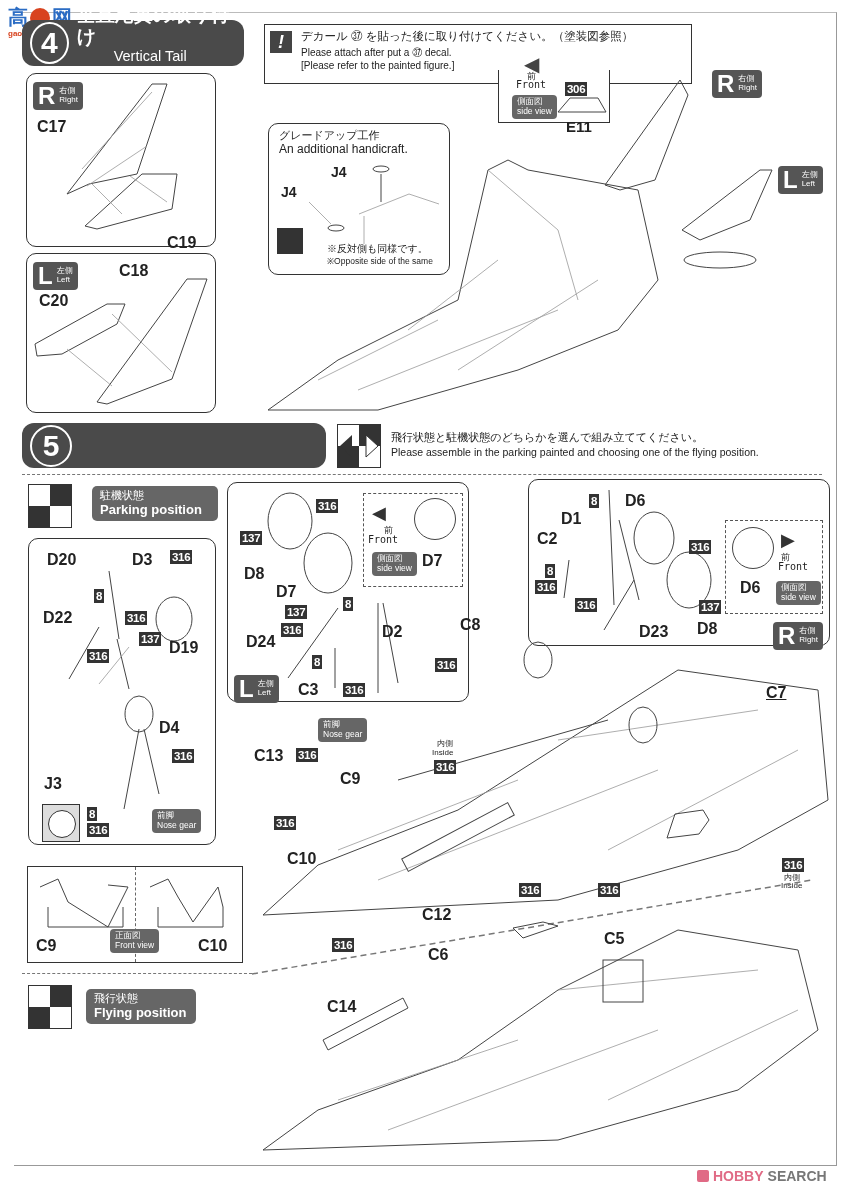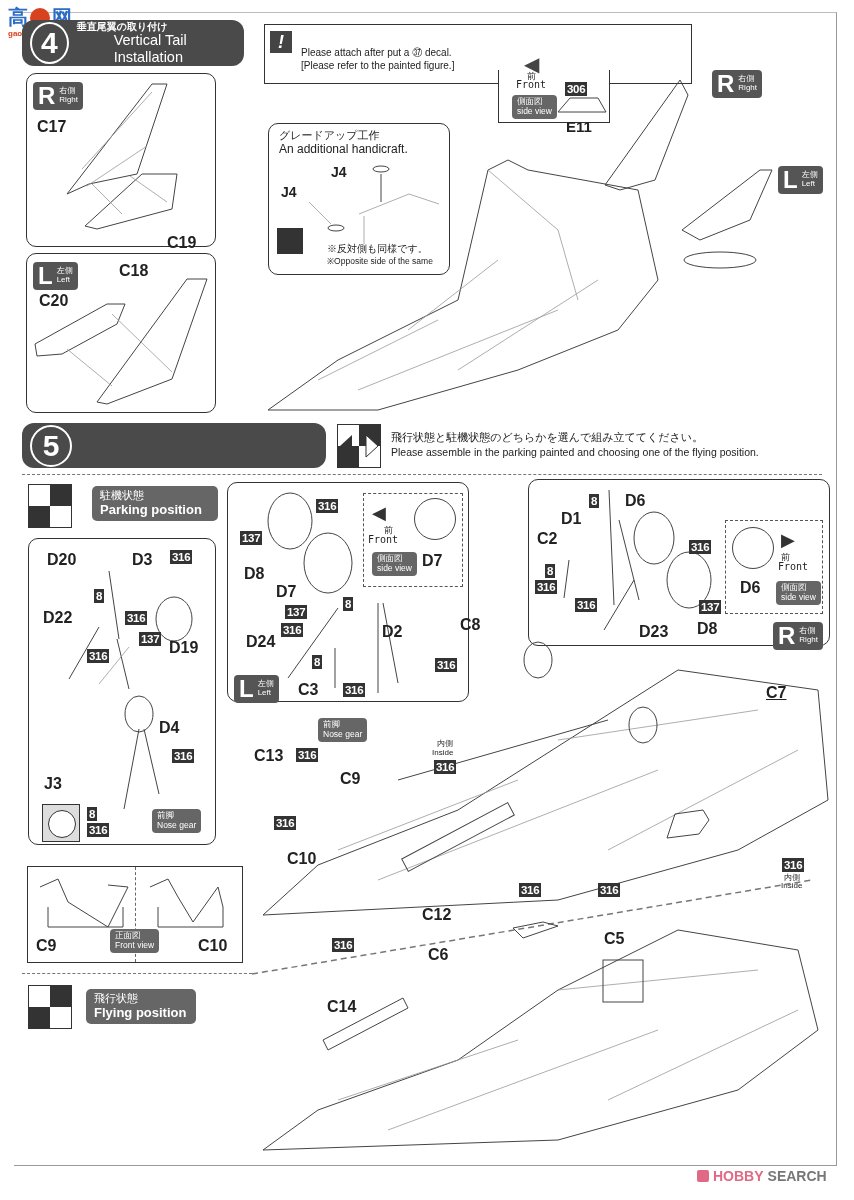--- a/index.html
+++ b/index.html
@@ -2,21 +2,21 @@
 <html><head>
 <meta charset="utf-8">
 <style>
   html,body{margin:0;padding:0;background:#fff;}
   body{width:854px;height:1200px;position:relative;overflow:hidden;font-family:"Liberation Sans",sans-serif;color:#222;}
   .abs{position:absolute;}
   .page-border{position:absolute;left:14px;top:12px;width:822px;height:1152px;border-right:1px solid #999;border-bottom:1px solid #999;border-top:1px solid #bbb;}
   .step-head{position:absolute;background:#4a4a4a;color:#fff;border-radius:12px;display:flex;align-items:center;}
   .step-num{width:38px;height:38px;border:2px solid #fff;border-radius:50%;display:flex;align-items:center;justify-content:center;font-weight:bold;font-size:30px;margin:0 8px 0 8px;font-family:"Liberation Sans",sans-serif;}
   .step-texts{display:flex;flex-direction:column;line-height:1.15;}
-  .jp{font-size:10px;font-weight:bold;}
+  .jp{font-size:19px;font-weight:bold;}
   .en{font-size:14.5px;margin-left:37px;}
   .box{position:absolute;border:1.5px solid #333;border-radius:10px;background:#fff;}
   .plain-box{position:absolute;border:1.5px solid #333;background:#fff;}
   .dash-box{position:absolute;border:1.5px dashed #555;}
   .side-tag{position:absolute;background:#555;color:#fff;border-radius:4px;display:flex;align-items:center;padding:2px 5px;}
   .side-tag .big{font-size:24px;font-weight:bold;margin-right:4px;line-height:1;}
   .side-tag .small{font-size:8px;line-height:1.1;display:flex;flex-direction:column;}
   .grey-tag{position:absolute;background:#666;color:#fff;border-radius:4px;font-size:8.5px;line-height:1.15;padding:2px 5px;text-align:left;}
   .pos-tag{position:absolute;background:#666;color:#fff;border-radius:5px;padding:3px 8px;line-height:1.2;}
   .pos-tag .j{font-size:11px;}
@@ -84,20 +84,21 @@
     <polygon class="ln" points="70,148 160,25 180,25 145,125 80,150"></polygon>
     <line class="lnl" x1="40" y1="95" x2="85" y2="132"></line>
     <line class="lnl" x1="85" y1="60" x2="145" y2="118"></line>
   </svg>
   <span class="part" style="left:92px;top:8px;">C18</span>
   <span class="part" style="left:12px;top:38px;">C20</span>
 </div>
 
 <div class="plain-box" style="left:264px;top:24px;width:426px;height:58px;">
   <span style="position:absolute;left:5px;top:6px;width:22px;height:22px;background:#444;color:#fff;font-weight:bold;font-size:18px;line-height:22px;text-align:center;font-style:italic;">!</span>
+  <span class="abs" style="left:36px;top:4px;font-size:11.5px;">デカール ㊲ を貼った後に取り付けてください。（塗装図参照）</span>
   <span class="abs" style="left:36px;top:22px;font-size:10px;">Please attach after put a ㊲ decal.</span>
   <span class="abs" style="left:36px;top:35px;font-size:10px;">[Please refer to the painted figure.]</span>
 </div>
 <div class="plain-box" style="left:498px;top:70px;width:110px;height:52px;border-top:none;"></div>
 <span class="abs" style="left:524px;top:52px;font-size:20px;color:#444;">◀</span>
 <span class="abs" style="left:527px;top:70px;font-size:9px;">前</span>
 <span class="abs" style="left:516px;top:79px;font-size:10px;font-family:'DejaVu Sans Mono',monospace;">Front</span>
 <span class="grey-tag" style="left:512px;top:95px;"><span>側面図</span><br><span>side view</span></span>
 <span class="paint" style="left:565px;top:82px;">306</span>
 <svg width="60" height="20" style="left:556px;top:96px;">

